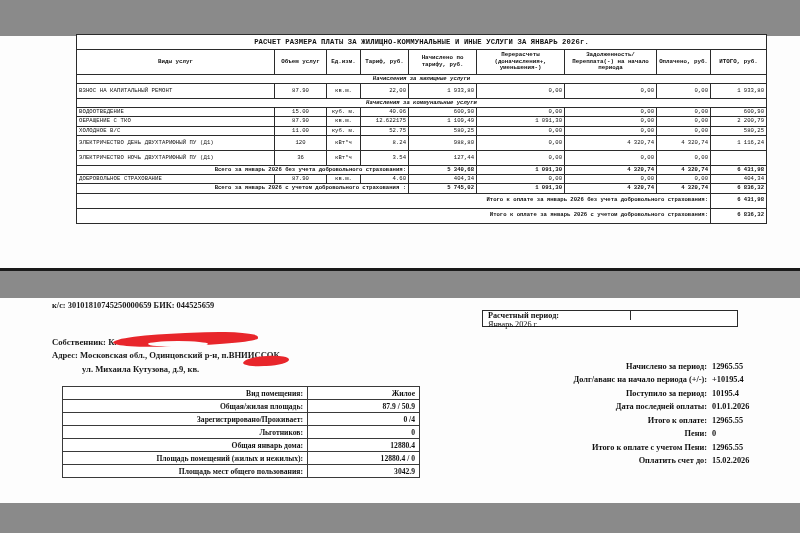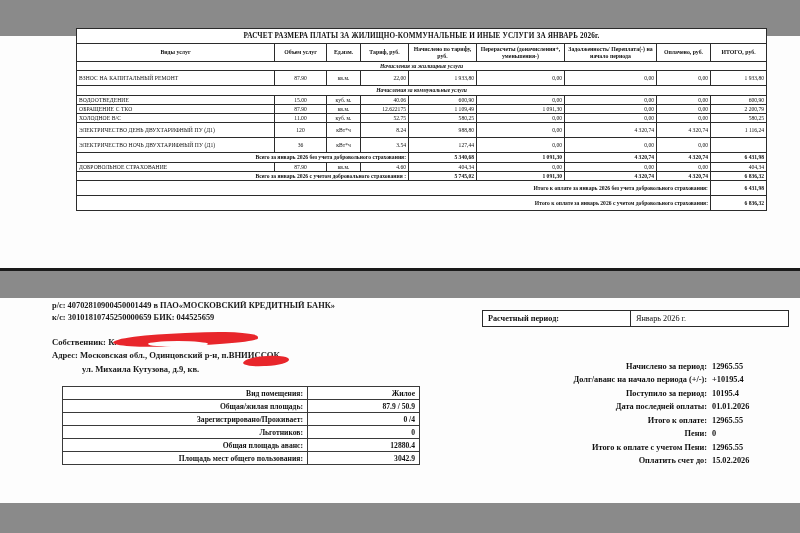--- a/index.html
+++ b/index.html
@@ -13,21 +13,21 @@
   }
 
   
   .band-grey-top   { position:absolute; left:0; top:0;   width:800px; height:36px; background:#8a8a8a; }
   .sheet-top       { position:absolute; left:0; top:36px; width:800px; height:232px; background:#fdfdfd; }
   .band-grey-mid   { position:absolute; left:0; top:268px; width:800px; height:30px; background:#8a8a8a; border-top:3px solid #1a1a1a; }
   .sheet-bottom    { position:absolute; left:0; top:298px; width:800px; height:205px; background:#fdfdfd; }
   .band-grey-bot   { position:absolute; left:0; top:503px; width:800px; height:30px; background:#8a8a8a; }
 
   
-  .calc-wrap { position:absolute; left:76px; top:28px; width:648px; }
+  .calc-wrap { position:absolute; left:76px; top:34px; width:648px;font-family:Liberation Mono, monospace; }
   table.calc { border-collapse:collapse; width:648px; table-layout:fixed; background:#fff; }
   table.calc td, table.calc th {
     border:1px solid #2b2b2b;
     font-size:5.6px;
     line-height:1.12;
     padding:1px 2px;
     color:#111;
     vertical-align:middle;
   }
   .calc .doc-title {
@@ -58,22 +58,22 @@
   .redact3 { position:absolute; left:148px; top:341px; width:60px; height:6px; background:#fdfdfd; border-radius:50%; }
 
   
   .prop-wrap { position:absolute; left:62px; top:386px; width:294px; }
   table.prop { border-collapse:collapse; width:358px; table-layout:fixed; background:#fff; }
   table.prop td { border:1px solid #3a3a3a; font-size:7.6px; font-weight:bold; color:#111; padding:1.5px 4px; height:13px; }
   .prop .pk { text-align:right; }
   .prop .pv { text-align:right; width:112px; }
 
   
-  .period-box { position:absolute; left:482px; top:310px; width:307px; height:17px;
-                border:1px solid #2b2b2b; background:#fff; display:flex; }
+  .period-box { position:absolute; left:482px; top:310px; width:256px; height:17px;
+                border:1px solid #2b2b2b; background:#fff; display:flex;flex-direction:column; }
   .period-box .pb-l { width:148px; border-right:1px solid #2b2b2b; display:flex; align-items:center; padding-left:5px;
                       font-weight:bold; font-size:8.2px; color:#111; }
   .period-box .pb-r { flex:1; display:flex; align-items:center; padding-left:5px; font-weight:normal; font-size:8.2px; color:#111; }
 
   
   .summary { position:absolute; left:470px; top:360px; width:316px; }
   .summary .srow { display:flex; align-items:flex-start; font-weight:bold; font-size:8.3px; color:#111; line-height:1.62; }
   .summary .sl { flex:1; text-align:right; padding-right:5px; white-space:nowrap; }
   .summary .sv { width:74px; text-align:left; white-space:nowrap; }
 </style>
@@ -224,21 +224,20 @@
     </tr>
     <tr class="grand h-tall">
       <td class="tot-lbl" colspan="8">Итого к оплате за январь 2026 с учетом добровольного страхования:</td>
       <td class="num bold">6 836,32</td>
     </tr>
   </tbody>
 </table>
 </div>
 
 <div class="bank-lines">
-  <div>р/с: 40702810900450001449   в ПАО«МОСКОВСКИЙ КРЕДИТНЫЙ БАНК»</div>
   <div>к/с: 30101810745250000659   БИК: 044525659</div>
 </div>
 
 <div class="owner-block">
   <div>
     <span>Собственник:</span>
     <span>К.</span>
   </div>
   <div>
     <span>Адрес:</span>
@@ -268,22 +267,26 @@
   </tr>
   <tr>
     <td class="pk">Зарегистрировано/Проживает:</td>
     <td class="pv">0 /4</td>
   </tr>
   <tr>
     <td class="pk">Льготников:</td>
     <td class="pv">0</td>
   </tr>
   <tr>
-    <td class="pk">Общая площадь аванс:</td>
+    <td class="pk">Общая январь дома:</td>
     <td class="pv">12880.4</td>
+  </tr>
+  <tr>
+    <td class="pk">Площадь помещений (жилых и нежилых):</td>
+    <td class="pv">12880.4 / 0</td>
   </tr>
   <tr>
     <td class="pk">Площадь мест общего пользования:</td>
     <td class="pv">3042.9</td>
   </tr>
 </tbody>
     </table>
 </div>
 
 <div class="summary">

